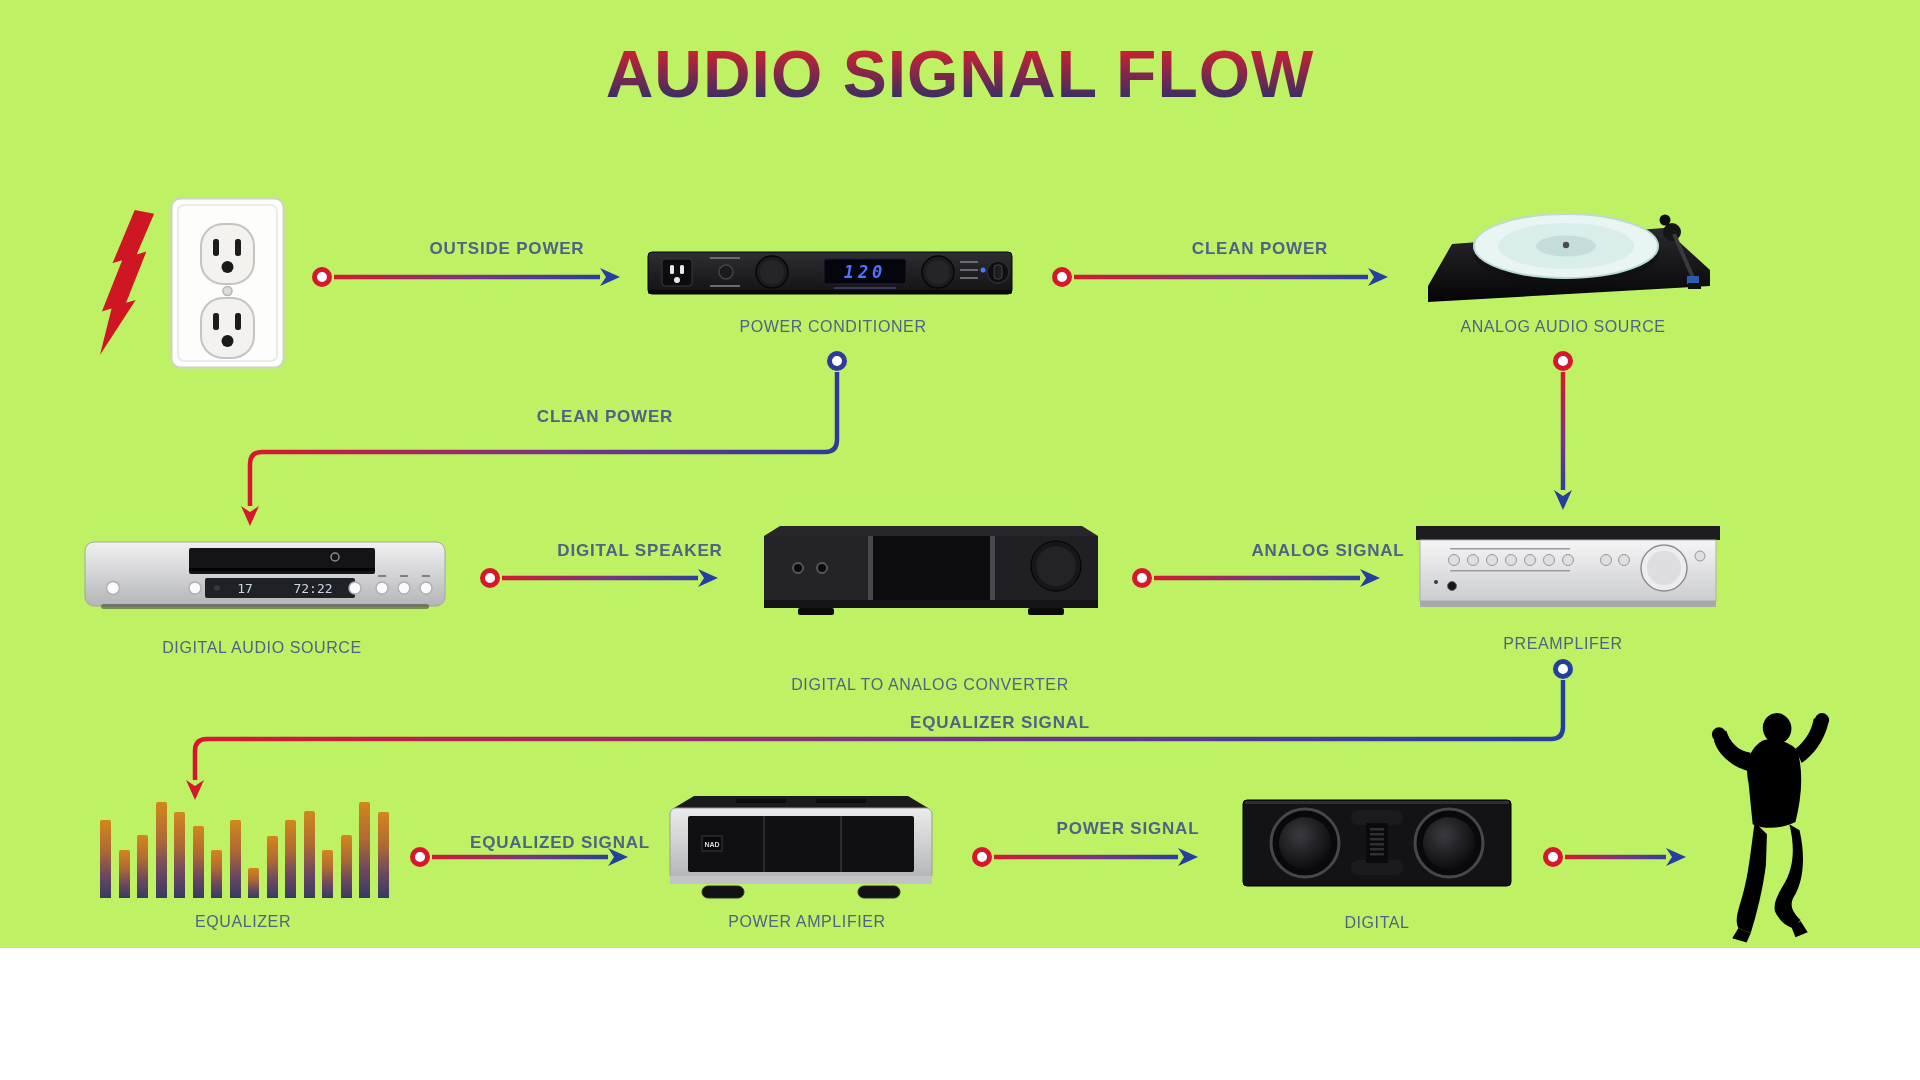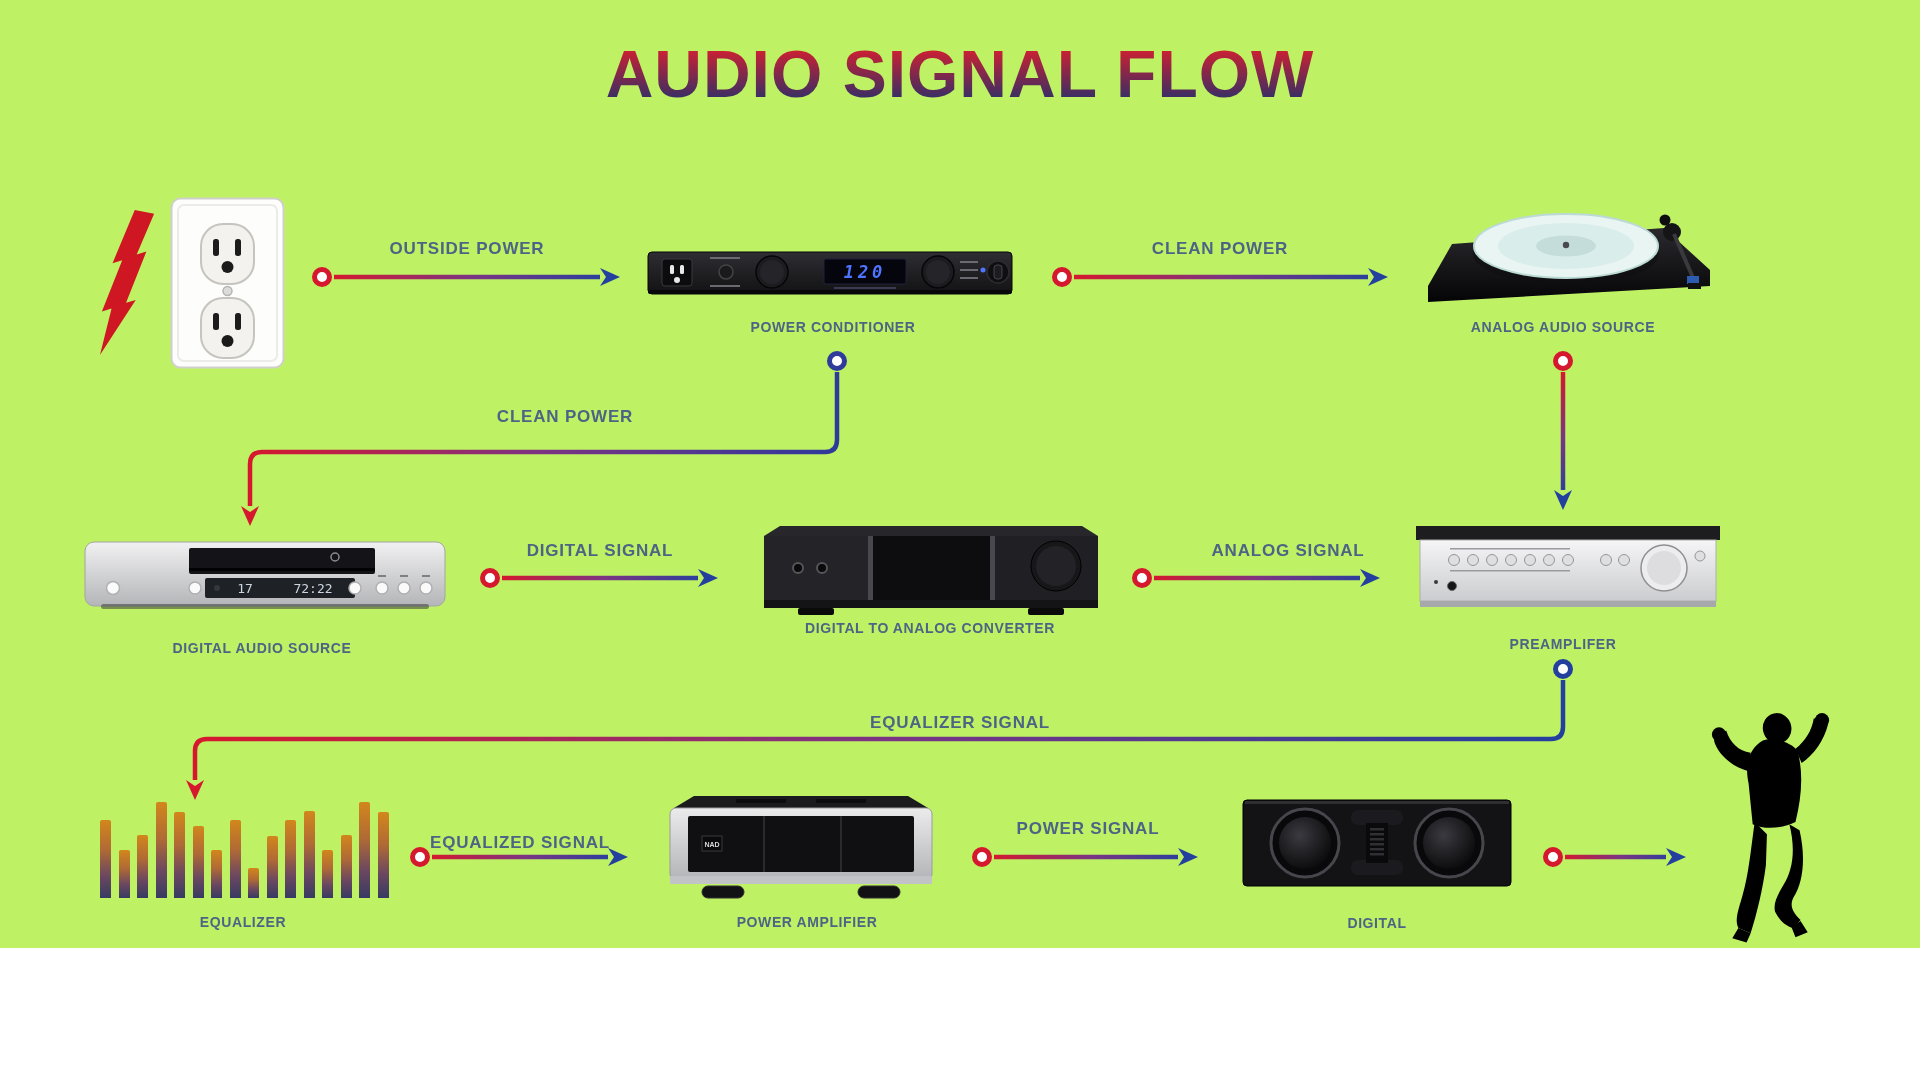--- a/index.html
+++ b/index.html
@@ -2,24 +2,24 @@
 <html><head>
 <meta charset="utf-8">
 <style>
   html,body{margin:0;padding:0;background:#fff;}
   .canvas{position:relative;width:1920px;height:948px;background:#bef264;overflow:hidden;
           font-family:"Liberation Sans",sans-serif;text-align:center;}
   .title{position:absolute;left:960px;top:74px;transform:translate(-50%,-50%);
          font-size:66px;font-weight:800;letter-spacing:1px;white-space:nowrap;
          background:linear-gradient(180deg,#d32030 15%,#26306b 90%);
          -webkit-background-clip:text;background-clip:text;color:transparent;-webkit-text-fill-color:transparent;}
-  .node-label{position:absolute;transform:translate(-50%,-50%);font-weight:bold;font-size:14px;
+  .node-label{position:absolute;transform:translate(-50%,-50%);font-weight:normal;font-size:16px;
          letter-spacing:.6px;color:#4d6485;white-space:nowrap;}
   .conn-label{position:absolute;transform:translate(-50%,-50%);font-weight:bold;font-size:17px;
-         letter-spacing:.8px;color:#4d6485;white-space:nowrap;}
+         letter-spacing:.8px;color:#4d6485;white-space:nowrap;margin-left:40px;}
   .dev{position:absolute;}
   svg{display:block;overflow:visible;}
   .overlay{position:absolute;left:0;top:0;pointer-events:none;}
   .eq-wrap{position:absolute;left:100px;top:798px;width:290px;height:100px;
            display:flex;align-items:flex-end;gap:7.5px;}
   .eq-bar{width:11px;border-radius:2px 2px 0 0;
           background:linear-gradient(180deg,#d2871c 0%,#b06a35 38%,#6b4760 72%,#373b62 100%);}
   .seg{font-family:"DejaVu Sans Mono",monospace;font-style:italic;font-weight:bold;}
   .mono{font-family:"DejaVu Sans Mono",monospace;}
 </style>
@@ -376,29 +376,29 @@
       <path d="M50,110 C46,138 44,162 38,182 C34,196 30,206 34,214 L46,219 C52,200 58,176 61,152 L62,122 Z"></path>
       <path d="M84,112 C90,136 88,156 78,172 C72,182 68,190 70,198 C74,206 80,212 88,214 L95,206 C87,198 84,192 88,184 C98,168 100,144 94,118 Z"></path>
       <path d="M34,214 L46,219 L42,228 L28,224 Z"></path>
       <path d="M86,213 L95,207 L102,218 L90,223 Z"></path>
     </g>
   </svg>
 
   <div class="node-label" style="left:833px;top:327px">POWER CONDITIONER</div>
   <div class="node-label" style="left:1563px;top:327px">ANALOG AUDIO SOURCE</div>
   <div class="node-label" style="left:262px;top:648px">DIGITAL AUDIO SOURCE</div>
-  <div class="node-label" style="left:930px;top:628px">DIGITAL TO ANALOG CONVERTER</div>
+  <div class="node-label" style="left:930px;top:685px">DIGITAL TO ANALOG CONVERTER</div>
   <div class="node-label" style="left:1563px;top:644px">PREAMPLIFER</div>
   <div class="node-label" style="left:243px;top:922px">EQUALIZER</div>
   <div class="node-label" style="left:807px;top:922px">POWER AMPLIFIER</div>
   <div class="node-label" style="left:1377px;top:923px">DIGITAL</div>
   <div class="node-label" style="left:1778px;top:997px">LISTENER</div>
 
   <div class="conn-label" style="left:467px;top:249px">OUTSIDE POWER</div>
   <div class="conn-label" style="left:1220px;top:249px">CLEAN POWER</div>
   <div class="conn-label" style="left:565px;top:417px">CLEAN POWER</div>
-  <div class="conn-label" style="left:600px;top:551px">DIGITAL SIGNAL</div>
+  <div class="conn-label" style="left:600px;top:551px">DIGITAL SPEAKER</div>
   <div class="conn-label" style="left:1288px;top:551px">ANALOG SIGNAL</div>
   <div class="conn-label" style="left:960px;top:723px">EQUALIZER SIGNAL</div>
   <div class="conn-label" style="left:520px;top:843px">EQUALIZED SIGNAL</div>
   <div class="conn-label" style="left:1088px;top:829px">POWER SIGNAL</div>
 
 </div>
 
 </body></html>

